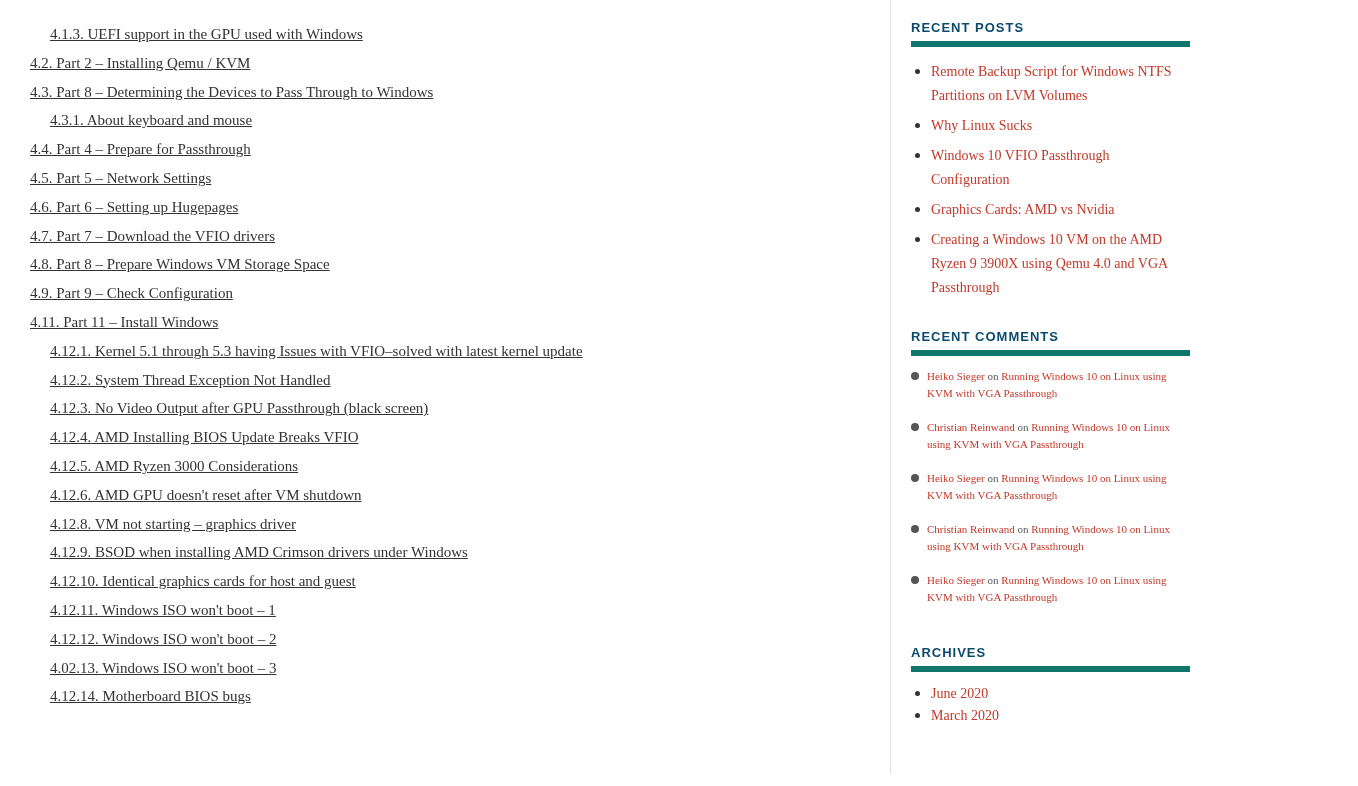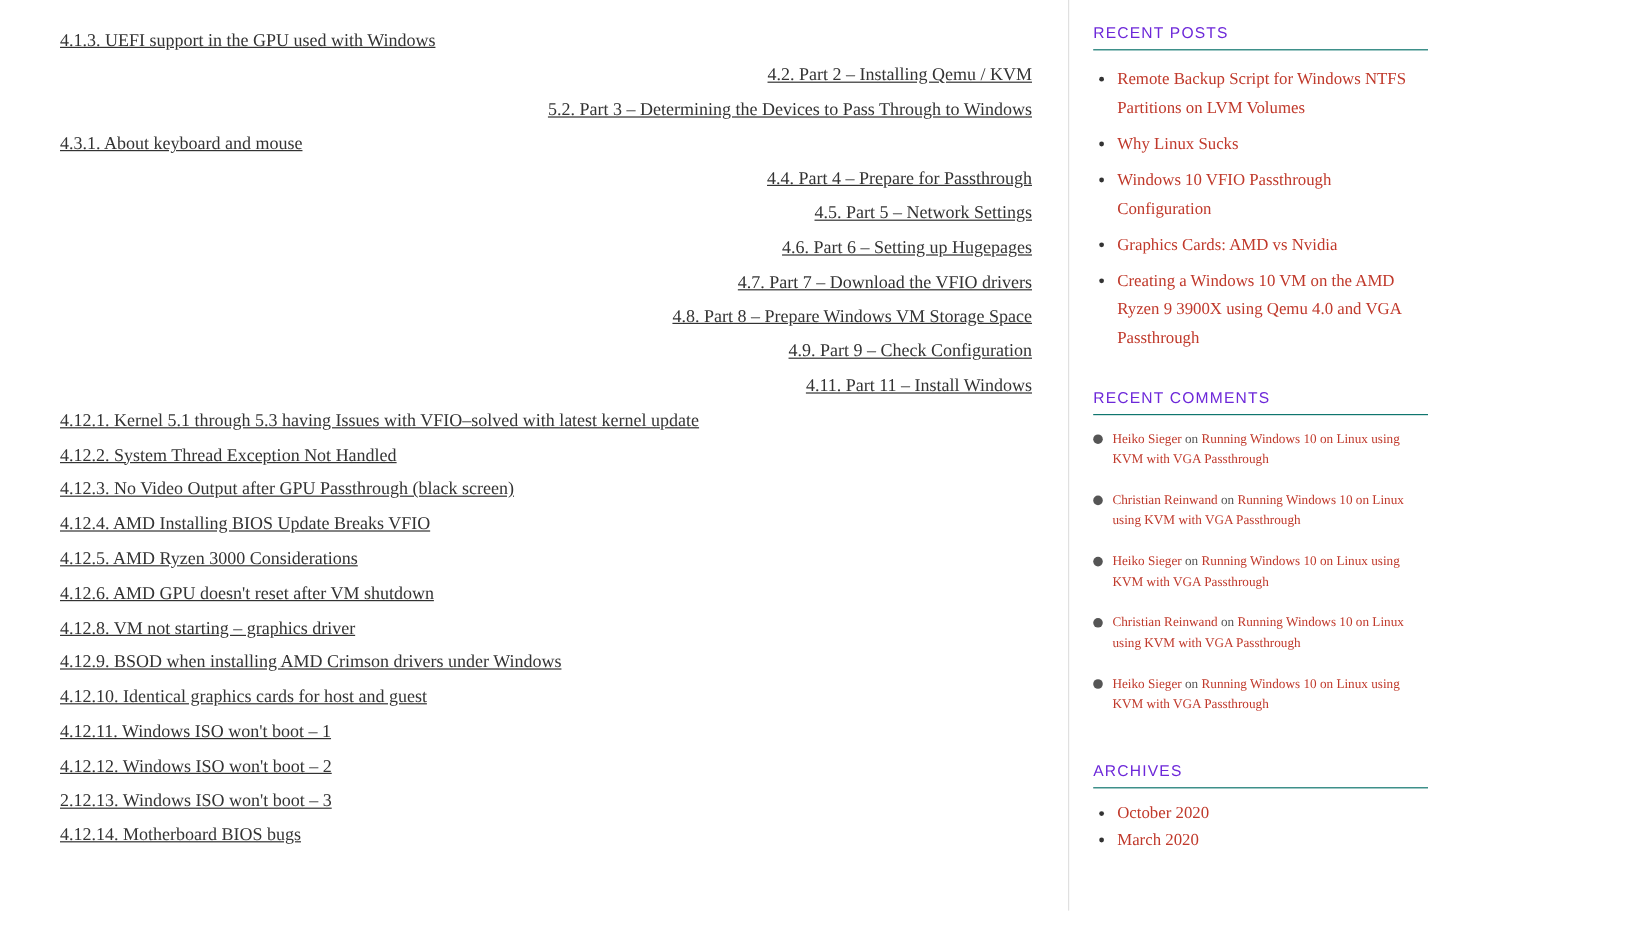--- a/index.html
+++ b/index.html
@@ -34,38 +34,37 @@
     }
     .toc-list li {
       margin: 0;
     }
     .toc-list a {
       color: #333;
       font-size: 15px;
     }
     .toc-item-top {
       padding-left: 0;
-      text-align: right;
     }
     .toc-item-sub {
       padding-left: 20px;
     }
 
     
     .sidebar-section {
       margin-bottom: 30px;
     }
     .sidebar-section-title {
       font-family: Arial, Helvetica, sans-serif;
       font-size: 13px;
-      font-weight: normal;
+      font-weight: bold;
       letter-spacing: 1px;
       text-transform: uppercase;
-      color: #6d28d9;
-      border-bottom: 1px solid #0f766e;
+      color: #0c4a6e;
+      border-bottom: 6px solid #0f766e;
       padding-bottom: 6px;
       margin-bottom: 12px;
     }
     .sidebar-list {
       list-style: disc;
       padding-left: 20px;
     }
     .sidebar-list li {
       margin-bottom: 6px;
       line-height: 1.5;
@@ -124,41 +123,41 @@
   </style>
 </head>
 <body>
 
 <div class="page-wrapper">
 
   <div class="main-content">
     <ul class="toc-list" id="toc-list">
     <li class="toc-item-sub"><a href="#">4.1.3. UEFI support in the GPU used with Windows</a></li>
         <li class="toc-item-top"><a href="#">4.2. Part 2 – Installing Qemu / KVM</a></li>
-        <li class="toc-item-top"><a href="#">5.2. Part 3 – Determining the Devices to Pass Through to Windows</a></li>
+        <li class="toc-item-top"><a href="#">4.3. Part 8 – Determining the Devices to Pass Through to Windows</a></li>
         <li class="toc-item-sub"><a href="#">4.3.1. About keyboard and mouse</a></li>
         <li class="toc-item-top"><a href="#">4.4. Part 4 – Prepare for Passthrough</a></li>
         <li class="toc-item-top"><a href="#">4.5. Part 5 – Network Settings</a></li>
         <li class="toc-item-top"><a href="#">4.6. Part 6 – Setting up Hugepages</a></li>
         <li class="toc-item-top"><a href="#">4.7. Part 7 – Download the VFIO drivers</a></li>
         <li class="toc-item-top"><a href="#">4.8. Part 8 – Prepare Windows VM Storage Space</a></li>
         <li class="toc-item-top"><a href="#">4.9. Part 9 – Check Configuration</a></li>
         <li class="toc-item-top"><a href="#">4.11. Part 11 – Install Windows</a></li>
         <li class="toc-item-sub"><a href="#">4.12.1. Kernel 5.1 through 5.3 having Issues with VFIO–solved with latest kernel update</a></li>
         <li class="toc-item-sub"><a href="#">4.12.2. System Thread Exception Not Handled</a></li>
         <li class="toc-item-sub"><a href="#">4.12.3. No Video Output after GPU Passthrough (black screen)</a></li>
         <li class="toc-item-sub"><a href="#">4.12.4. AMD Installing BIOS Update Breaks VFIO</a></li>
         <li class="toc-item-sub"><a href="#">4.12.5. AMD Ryzen 3000 Considerations</a></li>
         <li class="toc-item-sub"><a href="#">4.12.6. AMD GPU doesn't reset after VM shutdown</a></li>
         <li class="toc-item-sub"><a href="#">4.12.8. VM not starting – graphics driver</a></li>
         <li class="toc-item-sub"><a href="#">4.12.9. BSOD when installing AMD Crimson drivers under Windows</a></li>
         <li class="toc-item-sub"><a href="#">4.12.10. Identical graphics cards for host and guest</a></li>
         <li class="toc-item-sub"><a href="#">4.12.11. Windows ISO won't boot – 1</a></li>
         <li class="toc-item-sub"><a href="#">4.12.12. Windows ISO won't boot – 2</a></li>
-        <li class="toc-item-sub"><a href="#">2.12.13. Windows ISO won't boot – 3</a></li>
+        <li class="toc-item-sub"><a href="#">4.02.13. Windows ISO won't boot – 3</a></li>
         <li class="toc-item-sub"><a href="#">4.12.14. Motherboard BIOS bugs</a></li>
       </ul>
   </div>
 
   <div class="sidebar">
 
     <div class="sidebar-section">
       <div class="sidebar-section-title">RECENT POSTS</div>
       <ul class="sidebar-list" id="recent-posts-list">
       <li><a href="#">Remote Backup Script for Windows NTFS Partitions on LVM Volumes</a></li>
@@ -191,19 +190,19 @@
           <div class="comment-row">
             <span class="bullet-dot"></span>
             <div class="sidebar-comment"><a href="#" class="commenter">Heiko Sieger</a><span class="on-text"> on </span><a href="#" class="comment-link">Running Windows 10 on Linux using KVM with VGA Passthrough</a></div>
           </div>
         </div>
     </div>
 
     <div class="sidebar-section">
       <div class="sidebar-section-title">ARCHIVES</div>
       <ul class="sidebar-archives" id="archives-list">
-      <li><a href="#">October 2020</a></li>
+      <li><a href="#">June 2020</a></li>
           <li><a href="#">March 2020</a></li>
         </ul>
     </div>
 
   </div>
 </div>
 
 </body></html>

